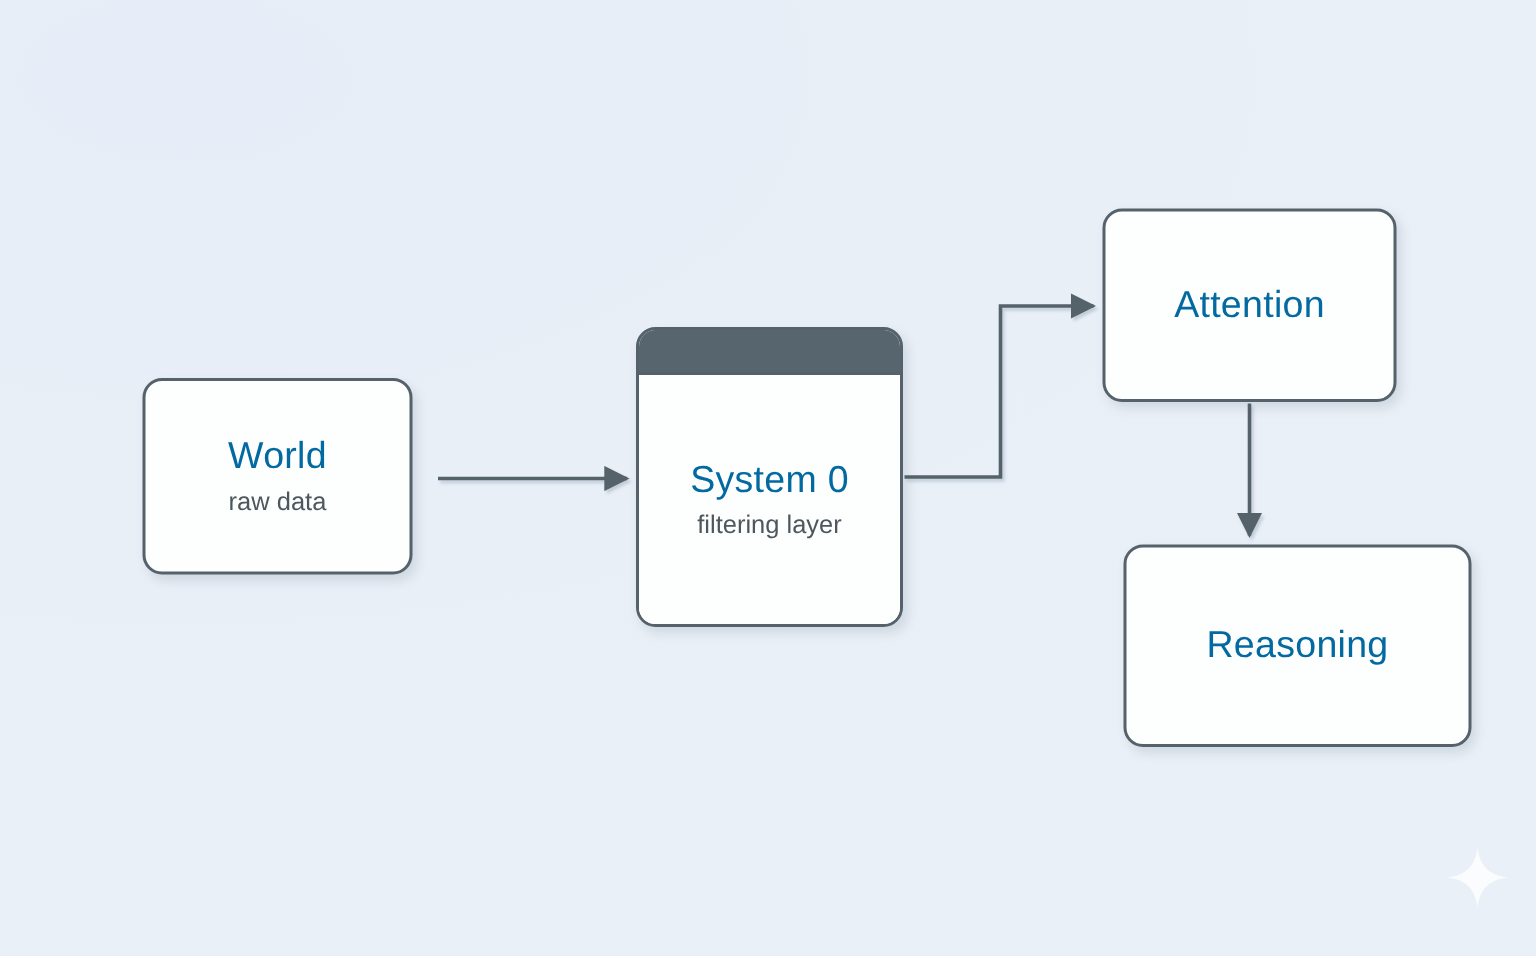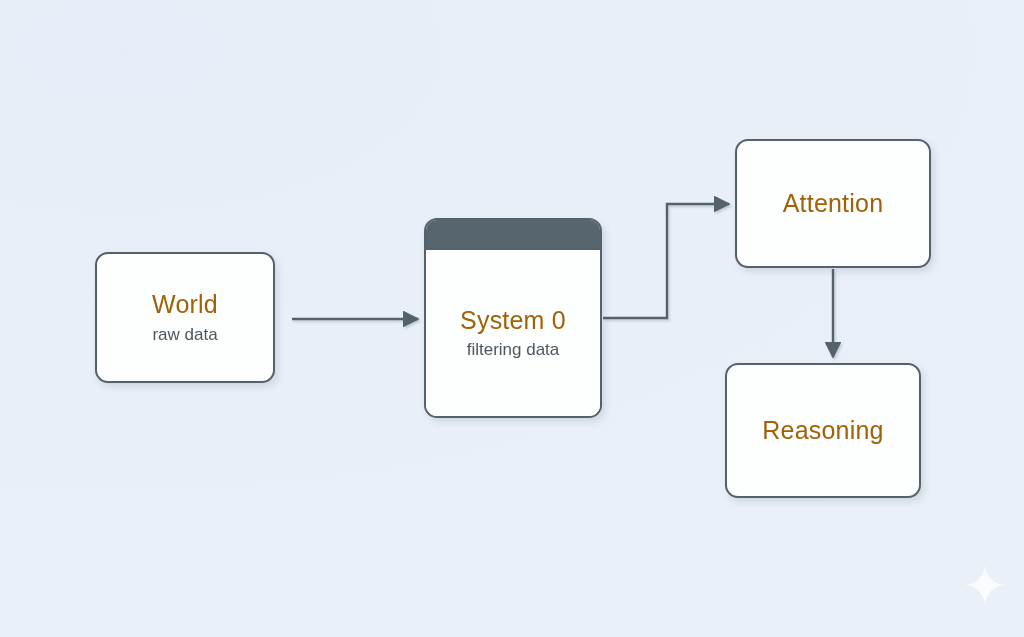--- a/index.html
+++ b/index.html
@@ -41,21 +41,21 @@
     border-radius: 13px;
     box-shadow: 3px 4px 7px rgba(80, 100, 120, 0.17);
     display: flex;
     flex-direction: column;
     align-items: center;
     justify-content: center;
   }
 
   .node-title {
     font-size: 25px;
-    color: #a16207;
+    color: #0369a1;
     line-height: 1.18;
     letter-spacing: 0.2px;
     text-align: left;
     white-space: nowrap;
   }
 
   .node-sub {
     font-size: 17px;
     color: #4d575e;
     line-height: 1.2;
@@ -102,23 +102,23 @@
   
   #node-attention {
     left: 735px;
     top: 139px;
     width: 196px;
     height: 129px;
   }
 
   
   #node-reasoning {
-    left: 725px;
+    left: 749px;
     top: 363px;
-    width: 196px;
+    width: 232px;
     height: 135px;
   }
 
   
   #sparkle-deco {
     position: absolute;
     left: 962px;
     top: 562px;
     width: 46px;
     height: 46px;
@@ -152,21 +152,21 @@
 
   <div class="node" id="node-world">
     <div class="node-title">World</div>
     <div class="node-sub">raw data</div>
   </div>
 
   <div class="node" id="node-system0">
     <div class="titlebar"></div>
     <div class="body">
       <div class="node-title">System 0</div>
-      <div class="node-sub">filtering data</div>
+      <div class="node-sub">filtering layer</div>
     </div>
   </div>
 
   <div class="node" id="node-attention">
     <div class="node-title">Attention</div>
   </div>
 
   <div class="node" id="node-reasoning">
     <div class="node-title">Reasoning</div>
   </div>

